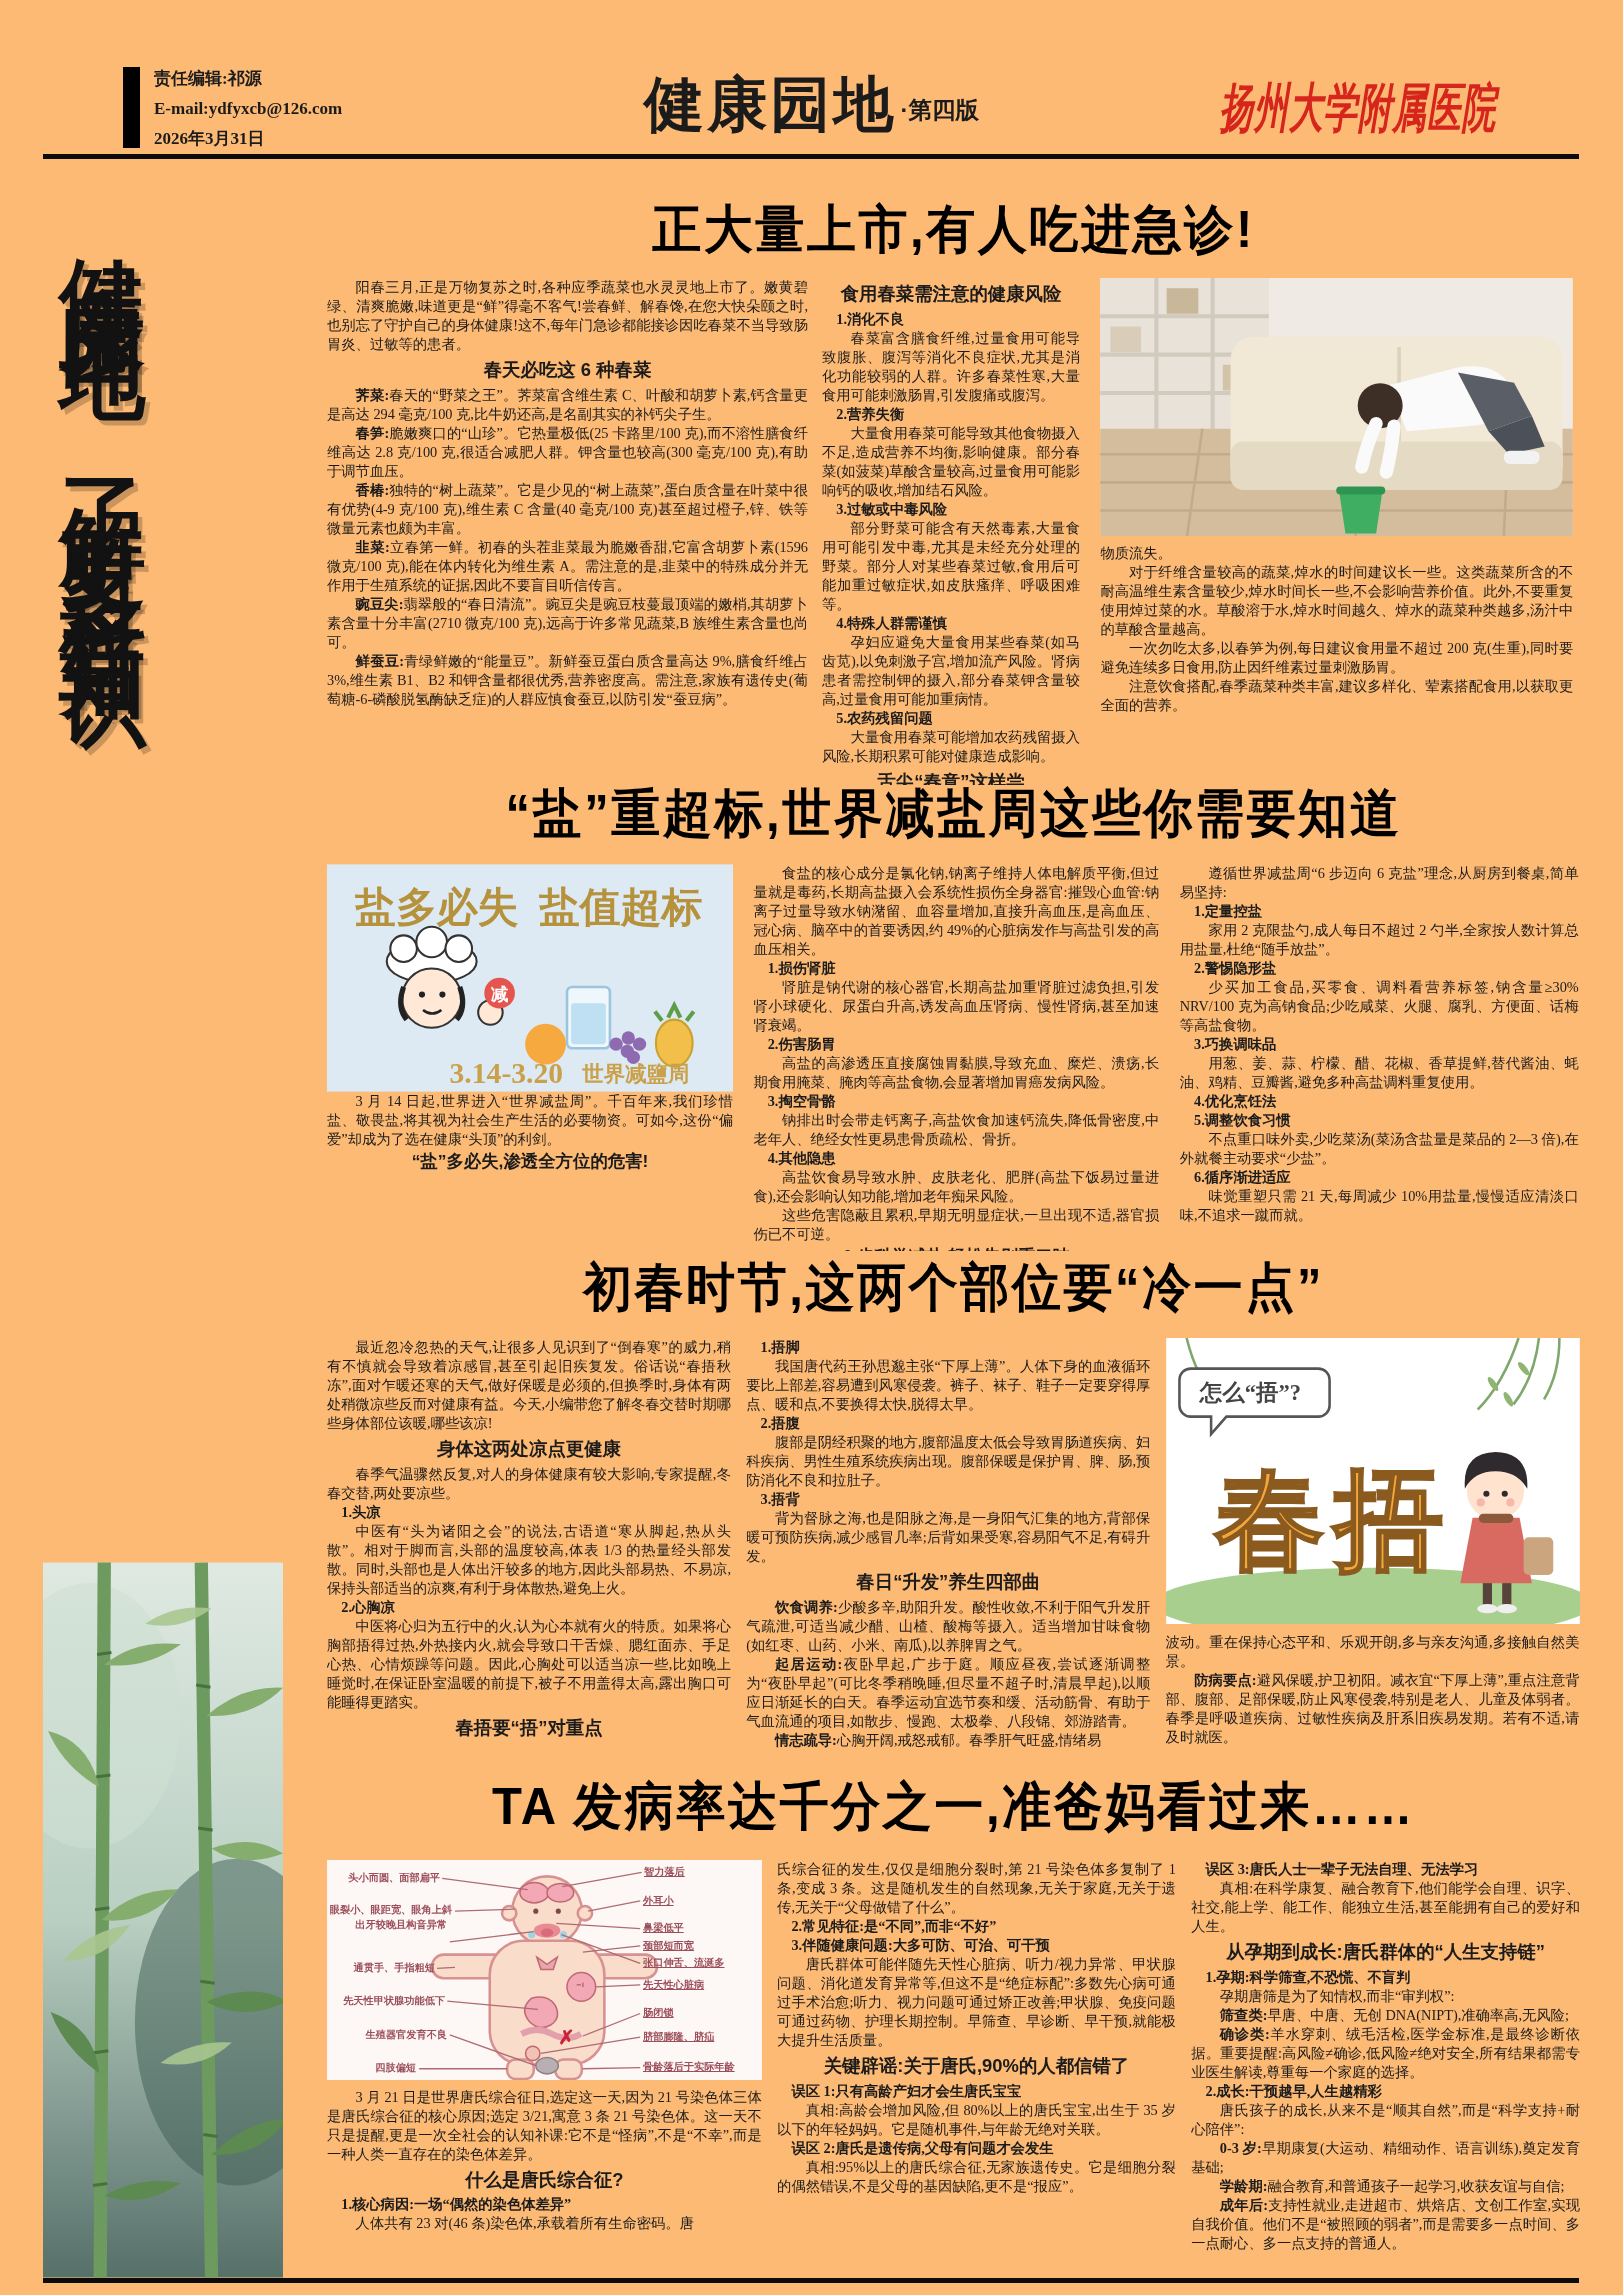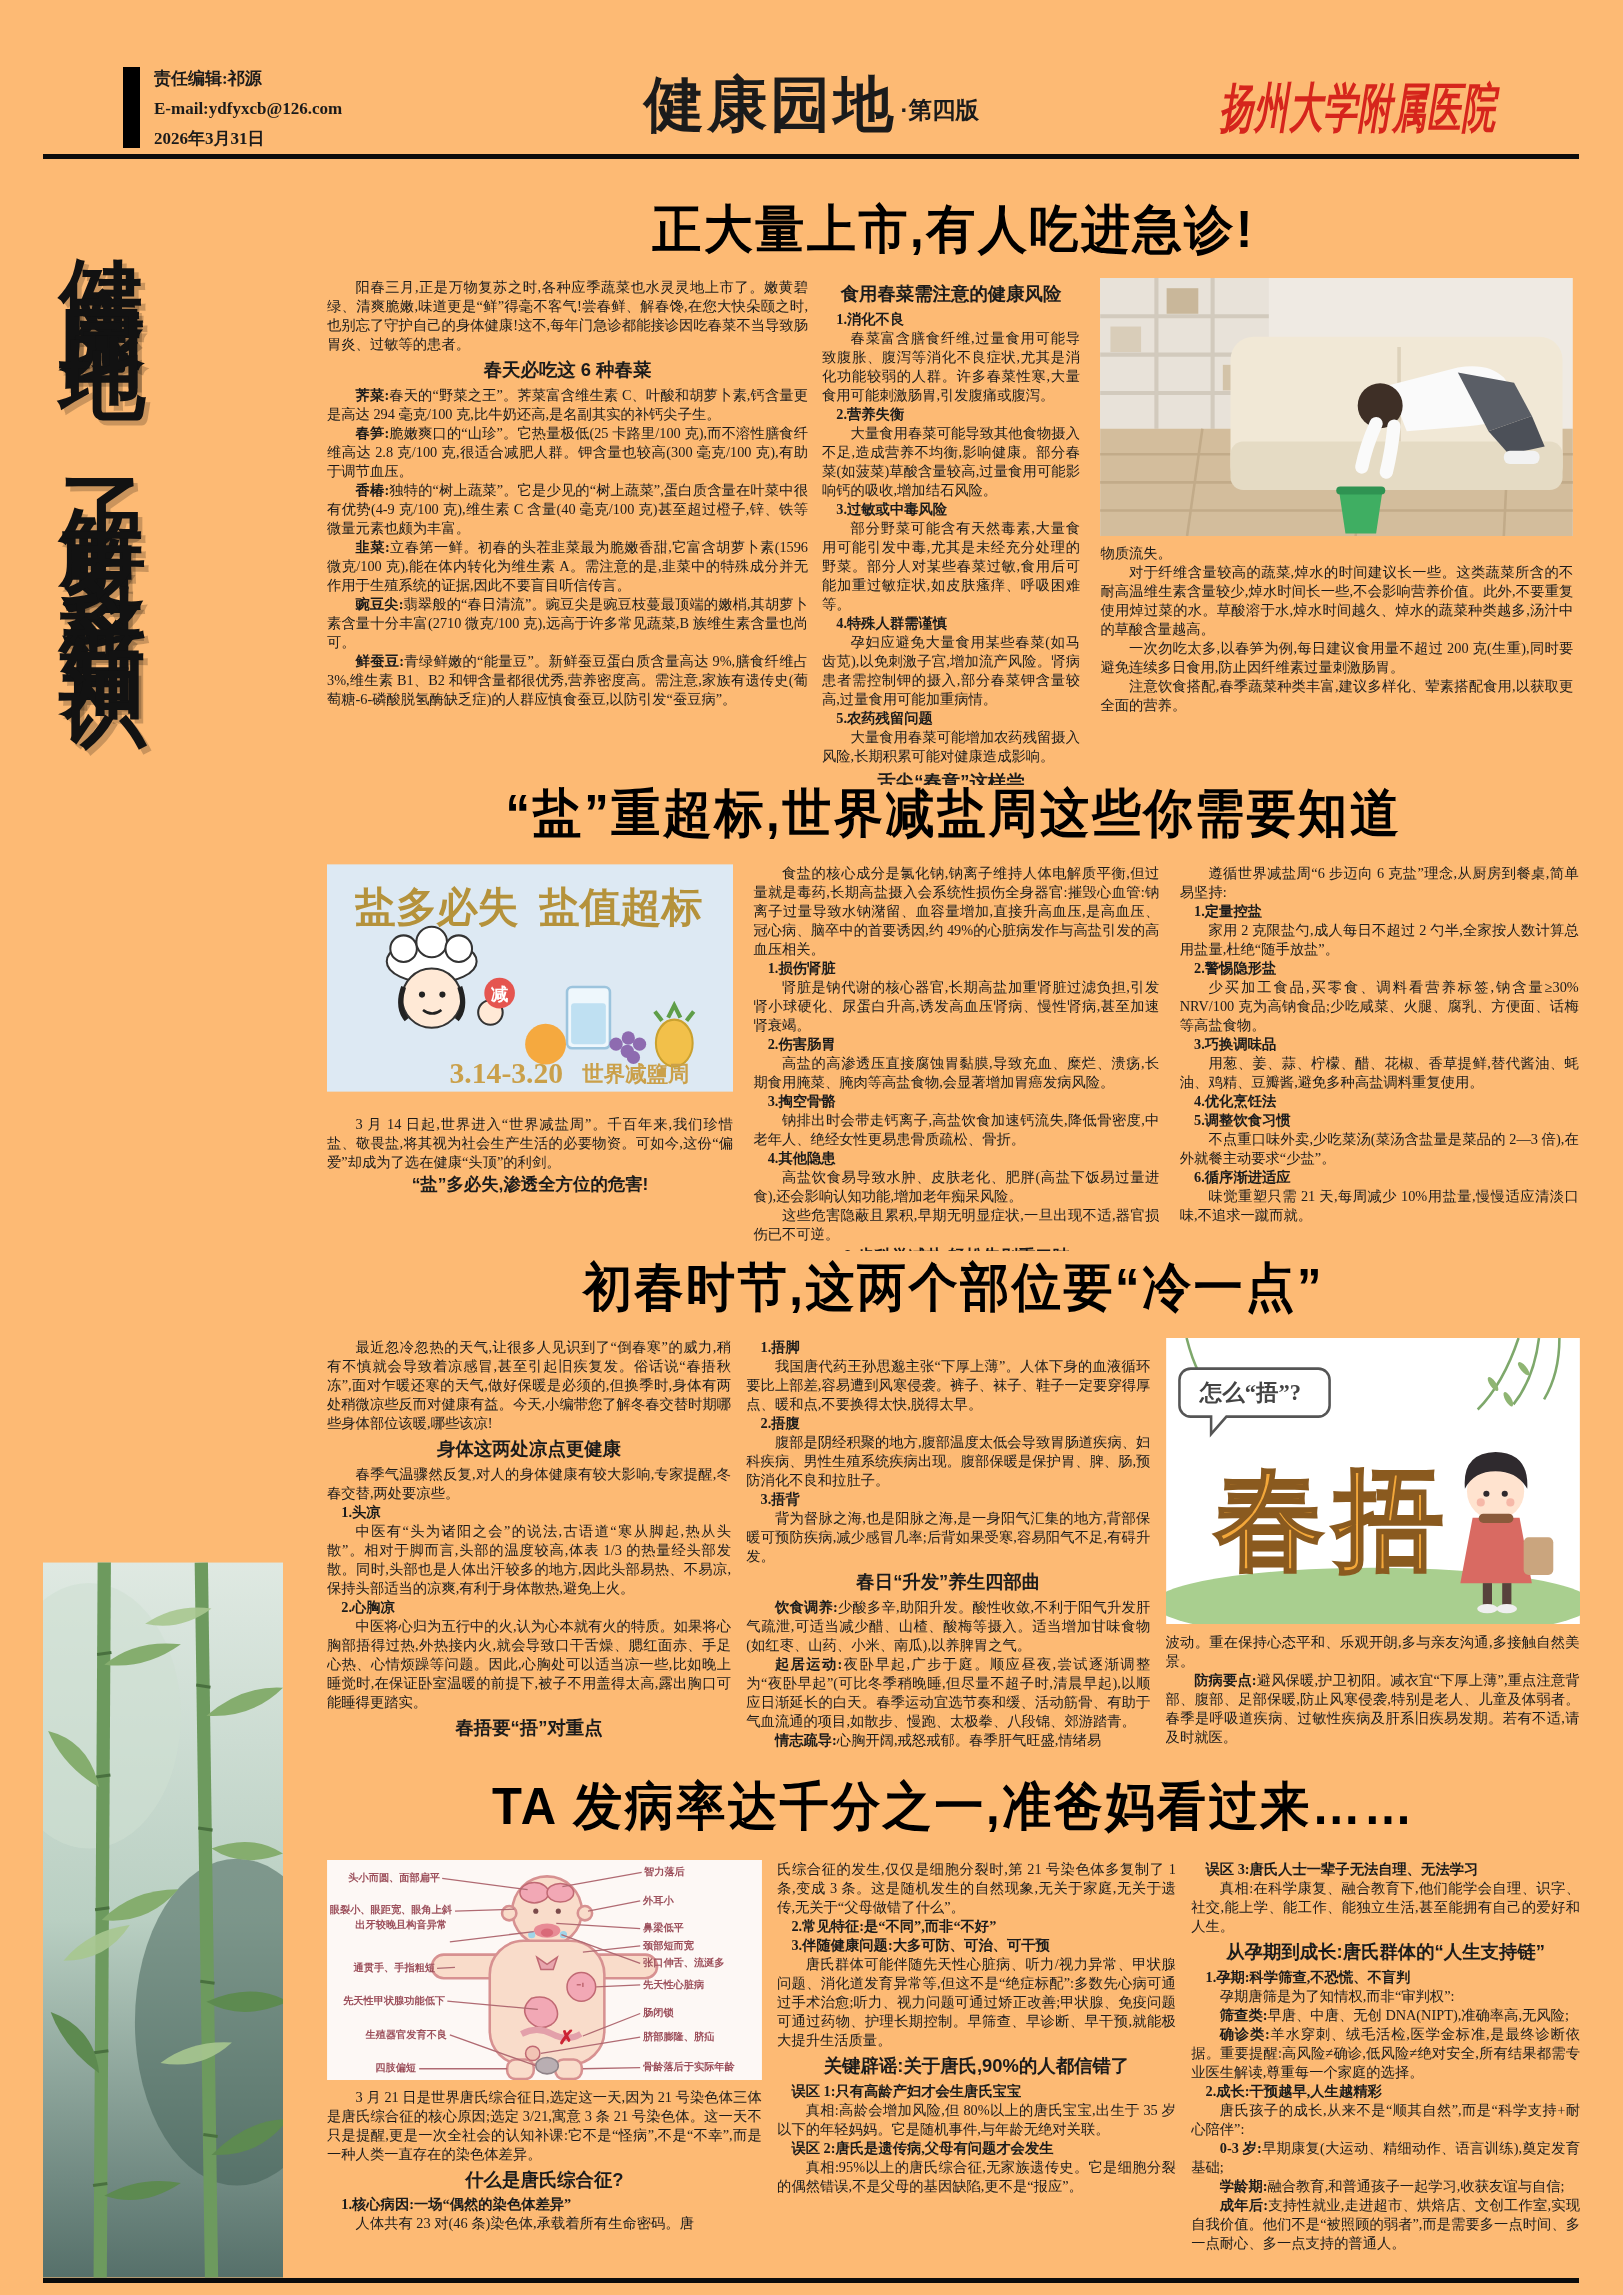--- a/index.html
+++ b/index.html
@@ -30,21 +30,21 @@
   .para.cont{text-indent:0;}
   .subhead{font-family:"Liberation Sans",sans-serif;font-weight:bold;font-size:18.4px;line-height:23.5px;
            text-align:center;text-indent:0;margin:4.1px 0;}
   .numitem{font-weight:bold;text-indent:1em;}
   .boldline{font-family:"Liberation Sans",sans-serif;font-weight:bold;font-size:17.4px;text-align:center;
             text-indent:0;margin-top:3.1px;}
   .lead{font-weight:bold;}
   .imgbox{position:relative;overflow:hidden;}
   
   .dlabel{position:absolute;font-size:10.2px;line-height:12.3px;color:#9c4f5b;font-weight:bold;white-space:nowrap;}
-  .dlabel.right{text-align:left;}
+  .dlabel.right{text-align:left;text-decoration:underline;}
   .dlabel.left{text-align:left;}
 </style>
 </head>
 <body>
 
 <div id="page">
 
   <div id="hdr-block"></div>
   <div id="hdr-info"><div>责任编辑:祁源</div><div>E-mail:ydfyxcb@126.com</div><div>2026年3月31日</div></div>
   <div id="hdr-center">
@@ -175,21 +175,21 @@
             <div class="para">注意饮食搭配,春季蔬菜种类丰富,建议多样化、荤素搭配食用,以获取更全面的营养。</div>
           </div>
       </div>
     </div>
   </section>
 
   <section class="article" id="a2" style="left:327px;top:781px;width:1253px;height:470px">
     <div class="art-title">“盐”重超标,世界减盐周这些你需要知道</div>
     <div class="cols" style="margin-top:17.4px;height:396px">
       <div class="col" style="width:406px">
-        <div class="imgbox" style="width:434px;height:228px;margin-bottom:23px">
+        <div class="imgbox" style="width:434px;height:228px;margin-bottom:0">
           <svg width="406" height="228" viewBox="0 0 795 445" style="font-size:28px">
             <rect width="795" height="445" fill="#dde9f3"></rect>
             <text x="55" y="110" font-size="80" font-weight="bold" fill="#b5923b">盐多必失</text>
             <text x="415" y="110" font-size="80" font-weight="bold" fill="#b5923b">盐值超标</text>
             <ellipse cx="205" cy="190" rx="88" ry="42" fill="#ffffff" stroke="#333" stroke-width="4"></ellipse>
             <circle cx="150" cy="165" r="26" fill="#fff" stroke="#333" stroke-width="4"></circle>
             <circle cx="205" cy="152" r="30" fill="#fff" stroke="#333" stroke-width="4"></circle>
             <circle cx="258" cy="165" r="26" fill="#fff" stroke="#333" stroke-width="4"></circle>
             <circle cx="205" cy="262" r="58" fill="#ffe9d6" stroke="#333" stroke-width="4"></circle>
             <path d="M150 240 q-14 40 6 64 M260 240 q14 40 -6 64" stroke="#222" stroke-width="10" fill="none"></path>

